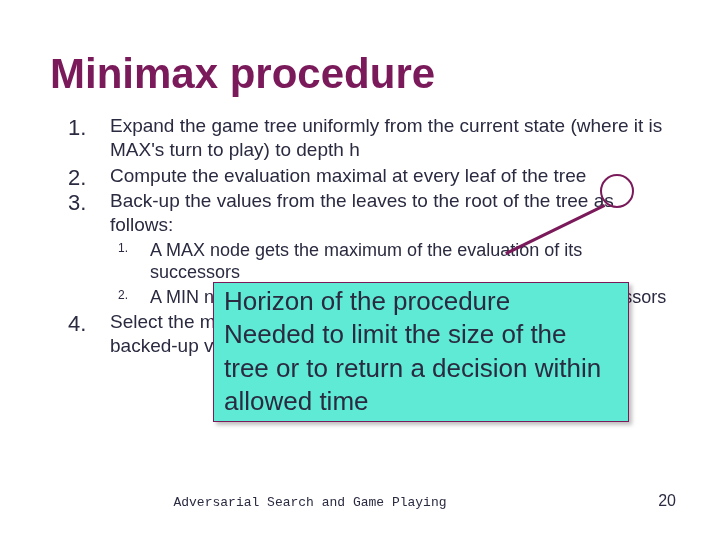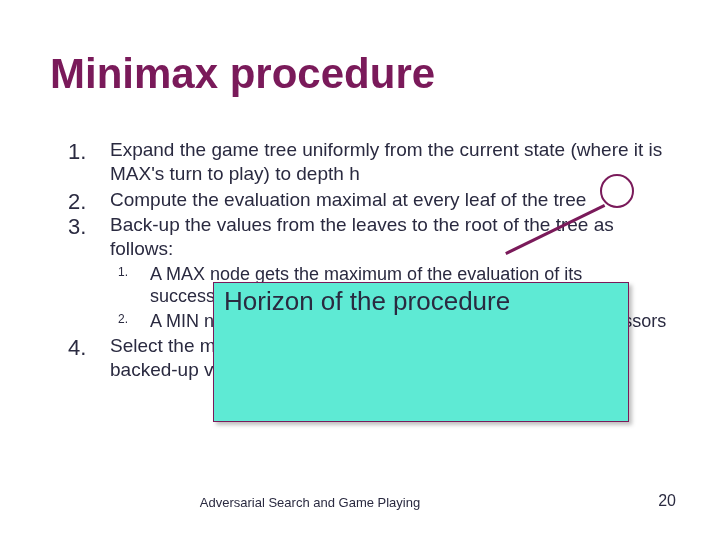--- a/index.html
+++ b/index.html
@@ -7,21 +7,21 @@
   body {
     font-family: Verdana, Geneva, sans-serif;
     background: #ffffff;
     position: relative;
     padding: 50px 50px 0 50px;
   }
   .title {
     color: #7a1a5a;
     font-size: 42px;
     font-weight: bold;
-    margin-bottom: 40px;
+    margin-bottom: 16px;
   }
   .main-list {
     list-style: none;
     counter-reset: main;
   }
   .main-list > li {
     counter-increment: main;
     position: relative;
     padding-left: 60px;
     margin-bottom: 2px;
@@ -98,21 +98,21 @@
     z-index: 4;
   }
   .footer {
     position: absolute;
     bottom: 30px;
     left: 0;
     width: 620px;
     text-align: center;
     font-size: 13px;
     color: #2a2a40;
-    font-family: Liberation Sans, sans-serif;
+    font-family: Liberation Mono, monospace;
   }
   .pagenum {
     position: absolute;
     bottom: 30px;
     right: 44px;
     font-size: 16px;
     color: #2a2a40;
     font-family: Tahoma, Verdana, sans-serif;
   }
 </style>
@@ -132,16 +132,17 @@
     </ol>
   </li>
   <li><span>Select the move toward the MIN node that has the maximal backed-up value</span></li>
 </ol>
 
 <div class="circle-h"></div>
 <div class="pointer-line"></div>
 
 <div class="callout">
   <div>Horizon of the procedure</div>
+  <div>Needed to limit the size of the tree or to return a decision within allowed time</div>
 </div>
 
 <div class="footer">Adversarial Search and Game Playing</div>
 <div class="pagenum">20</div>
 
 </body></html>

